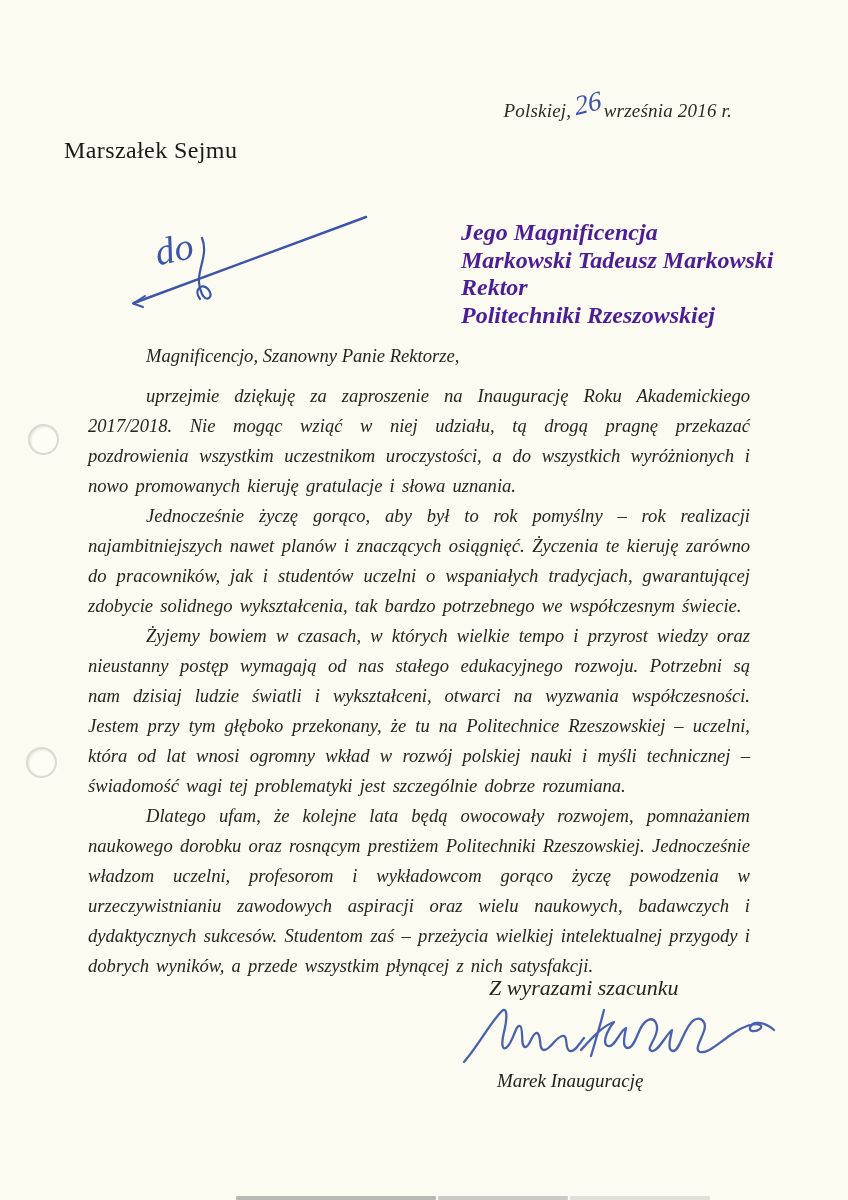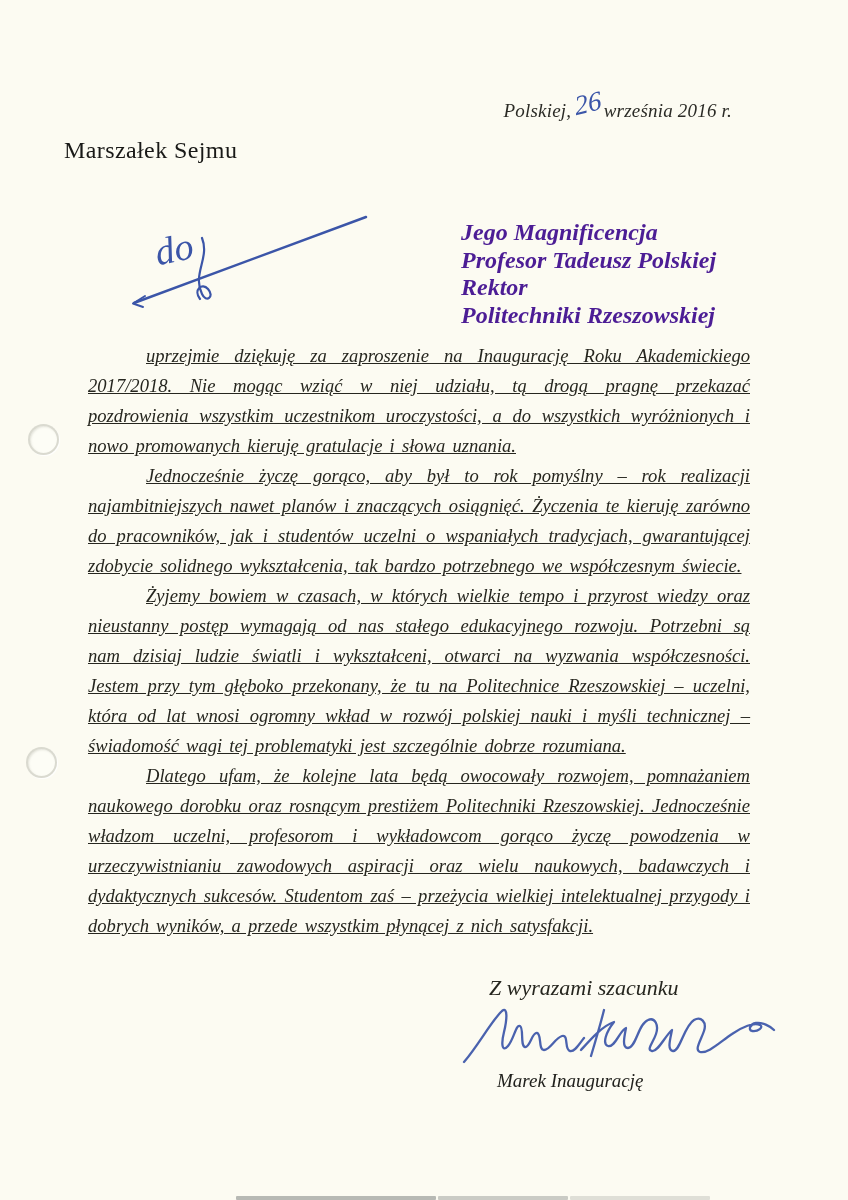--- a/index.html
+++ b/index.html
@@ -50,21 +50,20 @@
     position:absolute;left:88px;top:341px;width:662px;
     font-style:italic;
     font-size:18.6px;line-height:30px;
     color:#26261f;
   }
   .salutation{margin:0 0 10px 0;text-indent:58px;}
   .body-text p{
     margin:0;text-indent:58px;
     text-align:justify;
     word-spacing:2.5px;
-    text-decoration:underline;
   }
   
   .valediction{
     position:absolute;left:489px;top:975px;
     font-style:italic;font-size:22px;color:#26261f;
     white-space:nowrap;
   }
   .signature{position:absolute;left:458px;top:998px;width:320px;height:76px;}
   .signatory{
     position:absolute;left:497px;top:1070px;
@@ -103,26 +102,27 @@
 
   <svg class="annotation" viewBox="0 0 276 118">
     <path class="ink" d="M 256 13 L 24 99" stroke-width="2.4"></path>
     <path class="ink" d="M 35 92 L 23 99.5 L 33 103" stroke-width="2"></path>
     <text x="46" y="58" font-family="Liberation Serif, serif" font-style="italic" font-size="38" fill="#3b55a8" transform="rotate(-12 64 50)">do</text>
     <path class="ink" d="M 92 34 C 100 54 82 70 92 90 C 96 99 105 93 98 85 C 92 78 83 86 90 95" stroke-width="2.2"></path>
   </svg>
 
   <div class="addressee">
     <div>Jego Magnificencja</div>
-    <div>Profesor Tadeusz Polskiej</div>
+    <div>Markowski Tadeusz Markowski</div>
     <div>Rektor</div>
     <div>Politechniki Rzeszowskiej</div>
   </div>
 
   <div class="body-text">
+    <div class="salutation">Magnificencjo, Szanowny Panie Rektorze,</div>
     <p>uprzejmie dziękuję za zaproszenie na Inaugurację Roku Akademickiego 2017/2018. Nie mogąc wziąć w niej udziału, tą drogą pragnę przekazać pozdrowienia wszystkim uczestnikom uroczystości, a do wszystkich wyróżnionych i nowo promowanych kieruję gratulacje i słowa uznania.</p>
     <p>Jednocześnie życzę gorąco, aby był to rok pomyślny – rok realizacji najambitniejszych nawet planów i znaczących osiągnięć. Życzenia te kieruję zarówno do pracowników, jak i studentów uczelni o wspaniałych tradycjach, gwarantującej zdobycie solidnego wykształcenia, tak bardzo potrzebnego we współczesnym świecie.</p>
     <p>Żyjemy bowiem w czasach, w których wielkie tempo i przyrost wiedzy oraz nieustanny postęp wymagają od nas stałego edukacyjnego rozwoju. Potrzebni są nam dzisiaj ludzie światli i wykształceni, otwarci na wyzwania współczesności. Jestem przy tym głęboko przekonany, że tu na Politechnice Rzeszowskiej – uczelni, która od lat wnosi ogromny wkład w rozwój polskiej nauki i myśli technicznej – świadomość wagi tej problematyki jest szczególnie dobrze rozumiana.</p>
     <p>Dlatego ufam, że kolejne lata będą owocowały rozwojem, pomnażaniem naukowego dorobku oraz rosnącym prestiżem Politechniki Rzeszowskiej. Jednocześnie władzom uczelni, profesorom i wykładowcom gorąco życzę powodzenia w urzeczywistnianiu zawodowych aspiracji oraz wielu naukowych, badawczych i dydaktycznych sukcesów. Studentom zaś – przeżycia wielkiej intelektualnej przygody i dobrych wyników, a przede wszystkim płynącej z nich satysfakcji.</p>
   </div>
 
   <div class="valediction">Z wyrazami szacunku</div>
 
   <svg class="signature" viewBox="0 0 320 76">
     <path class="ink" d="M 6 64

